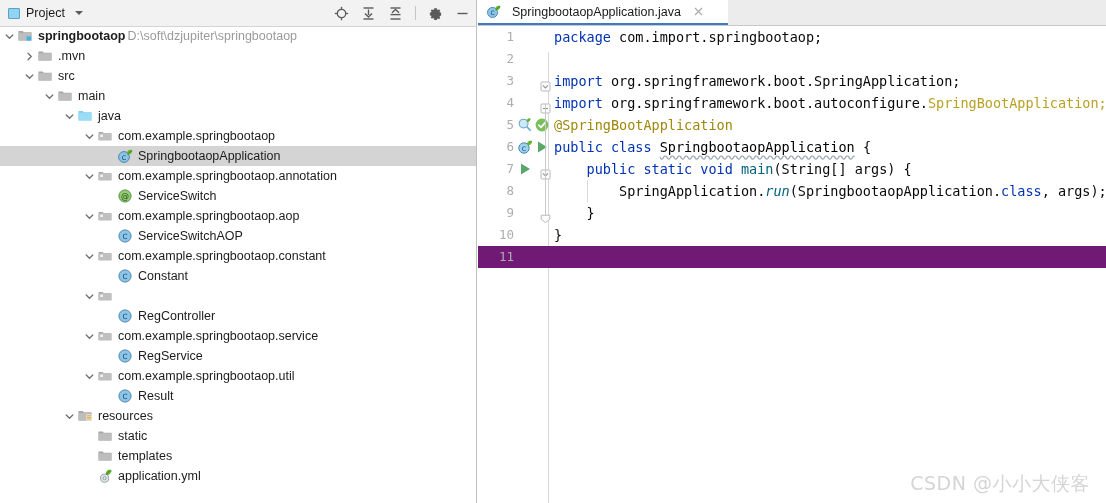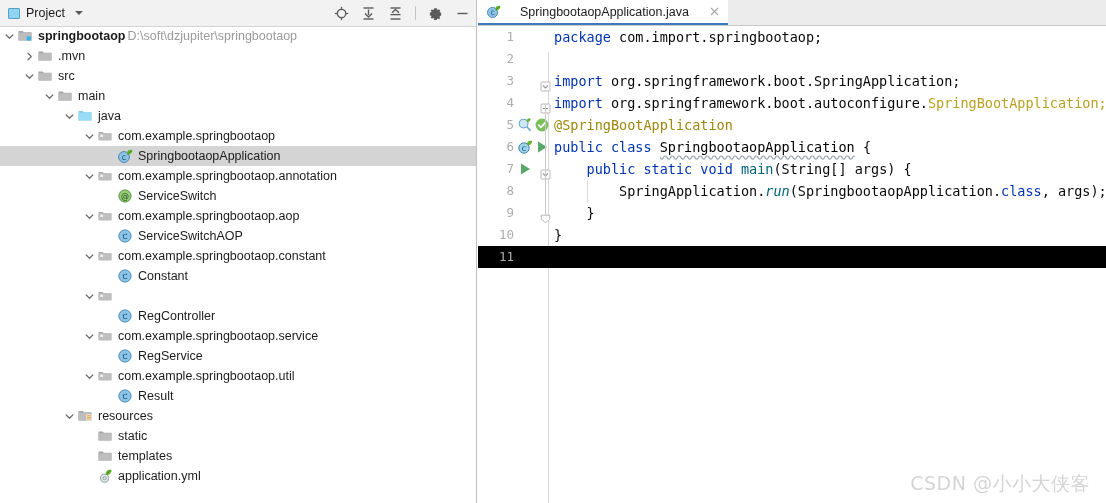--- a/index.html
+++ b/index.html
@@ -65,36 +65,36 @@
   #editor-panel{
     position:absolute;left:478px;top:0;width:628px;height:503px;background:#ffffff;
     overflow:hidden;
   }
   .tabbar{
     position:relative;height:25px;background:#ececec;
     border-bottom:1px solid #c9c9c9;
   }
   .tab{
     position:absolute;left:0;top:0;height:25px;background:#ffffff;
-    display:flex;align-items:center;padding:0 6px 0 8px;gap:17px;
+    display:flex;align-items:center;padding:0 6px 0 8px;gap:9px;
     border-bottom:2px solid #3c7bbf;box-sizing:border-box;
   }
   .tab-title{font-size:12.5px;color:#1a1a1a;}
   .tab-close{
     width:11px;height:11px;margin-left:3px;opacity:.55;
   }
   .code-area{
     position:absolute;left:0;top:26px;right:0;bottom:0;background:#ffffff;
     font-family:"DejaVu Sans Mono","Liberation Mono",monospace;
     font-size:13.5px;
   }
   .cline{
     position:relative;height:22px;line-height:22px;white-space:pre;
   }
-  .cline.caret{background:#000000;}
+  .cline.caret{background:#701a75;}
   .lnum{
     position:absolute;left:0;top:0;width:36px;text-align:right;
     color:#adadad;font-size:12.5px;line-height:22px;
     font-family:"DejaVu Sans Mono","Liberation Mono",monospace;
   }
   .gutter-ico{position:absolute;top:3px;}
   .gutter-line{
     position:absolute;left:70px;top:26px;bottom:0;width:1px;background:#d8d8d8;
   }
   .fold{position:absolute;left:62px;width:11px;height:11px;top:6px;}

